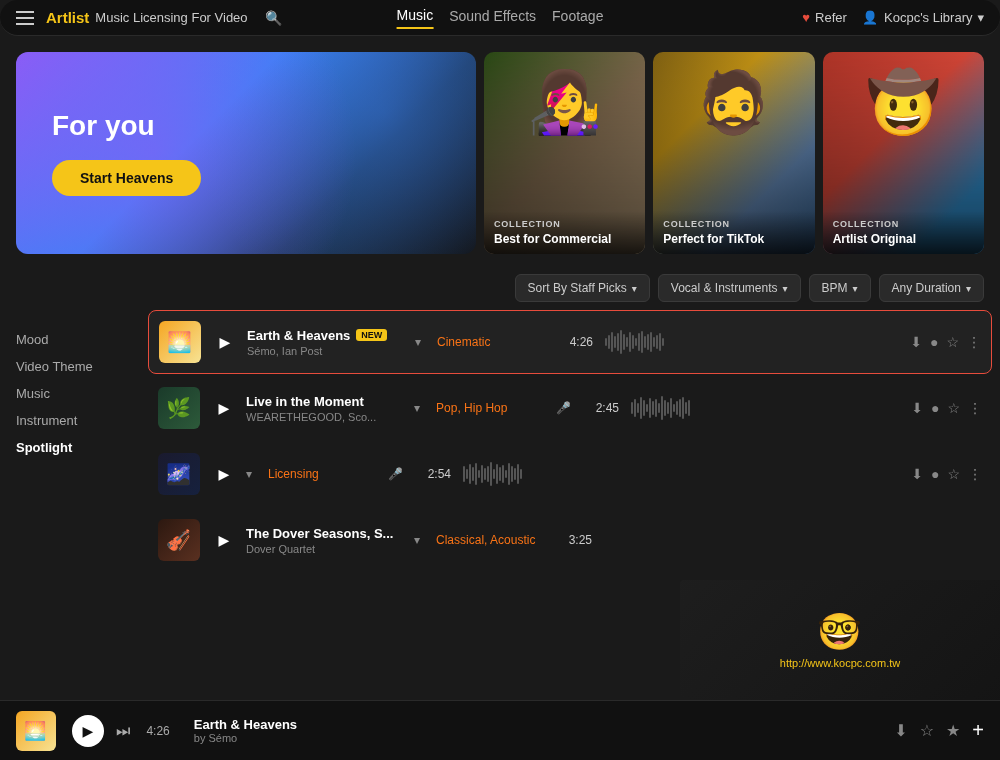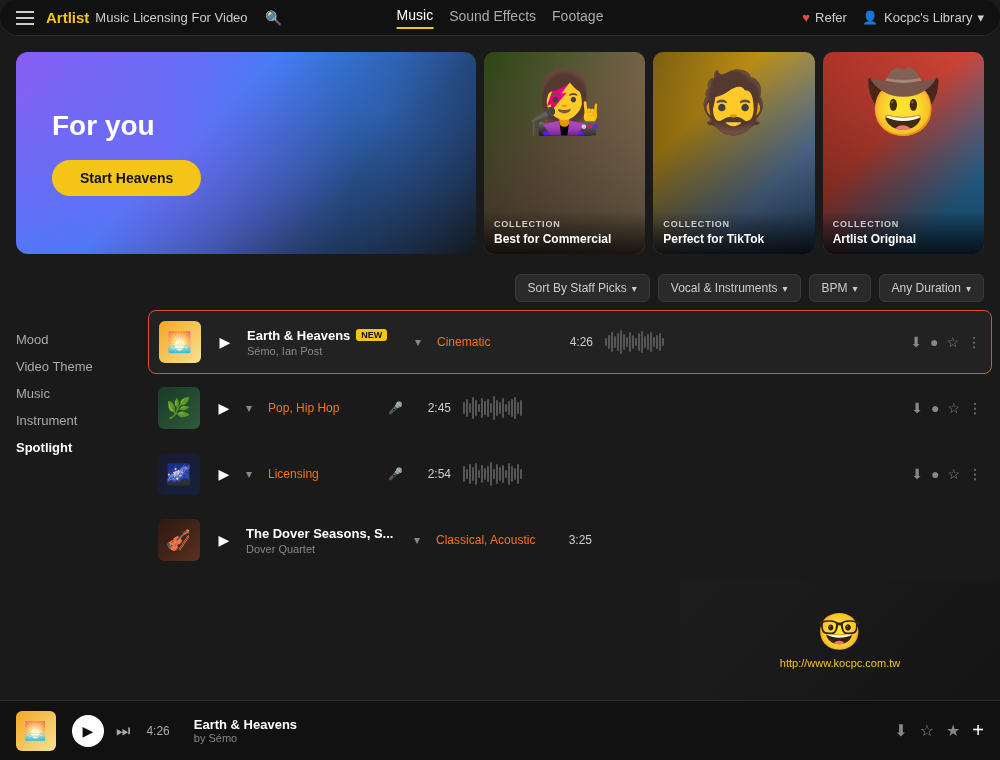--- a/index.html
+++ b/index.html
@@ -652,20 +652,24 @@
         <span class="action-icon">⬇</span>
         <span class="action-icon">●</span>
         <span class="action-icon star">☆</span>
         <span class="action-icon">⋮</span>
       </div>
     </div>
 
     <div class="track-row">
       <div class="track-thumb thumb-2">🌿</div>
       <button class="play-btn">▶</button>
+      <div class="track-info">
+        <div class="track-title">Live in the Moment</div>
+        <div class="track-artist">WEARETHEGOOD, Sco...</div>
+      </div>
       <span class="expand-btn">▾</span>
       <div class="track-genre">Pop, Hip Hop</div>
       <span class="mic-icon">🎤</span>
       <div class="track-duration">2:45</div>
       <div class="waveform">
         <div class="waveform-bar" style="height:12px"></div>
         <div class="waveform-bar" style="height:18px"></div>
         <div class="waveform-bar" style="height:10px"></div>
         <div class="waveform-bar" style="height:22px"></div>
         <div class="waveform-bar" style="height:16px"></div>

